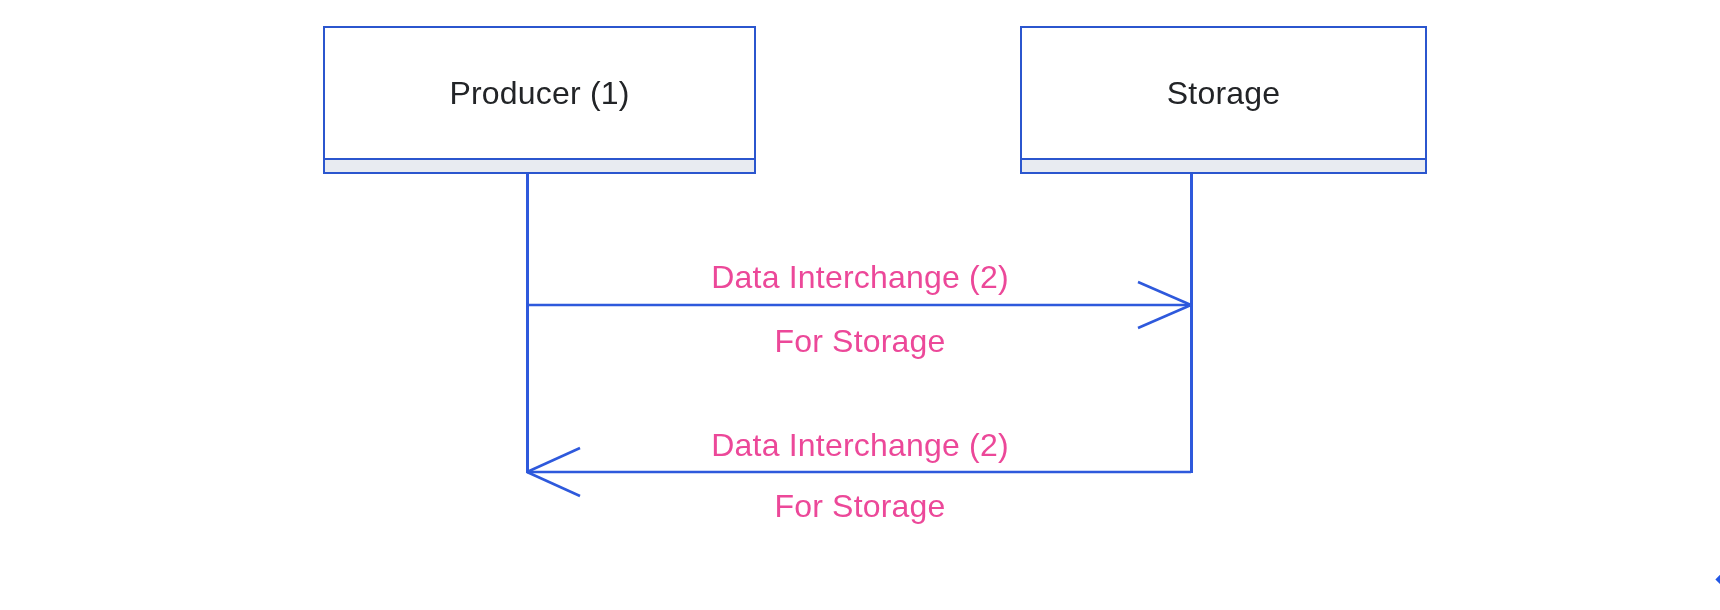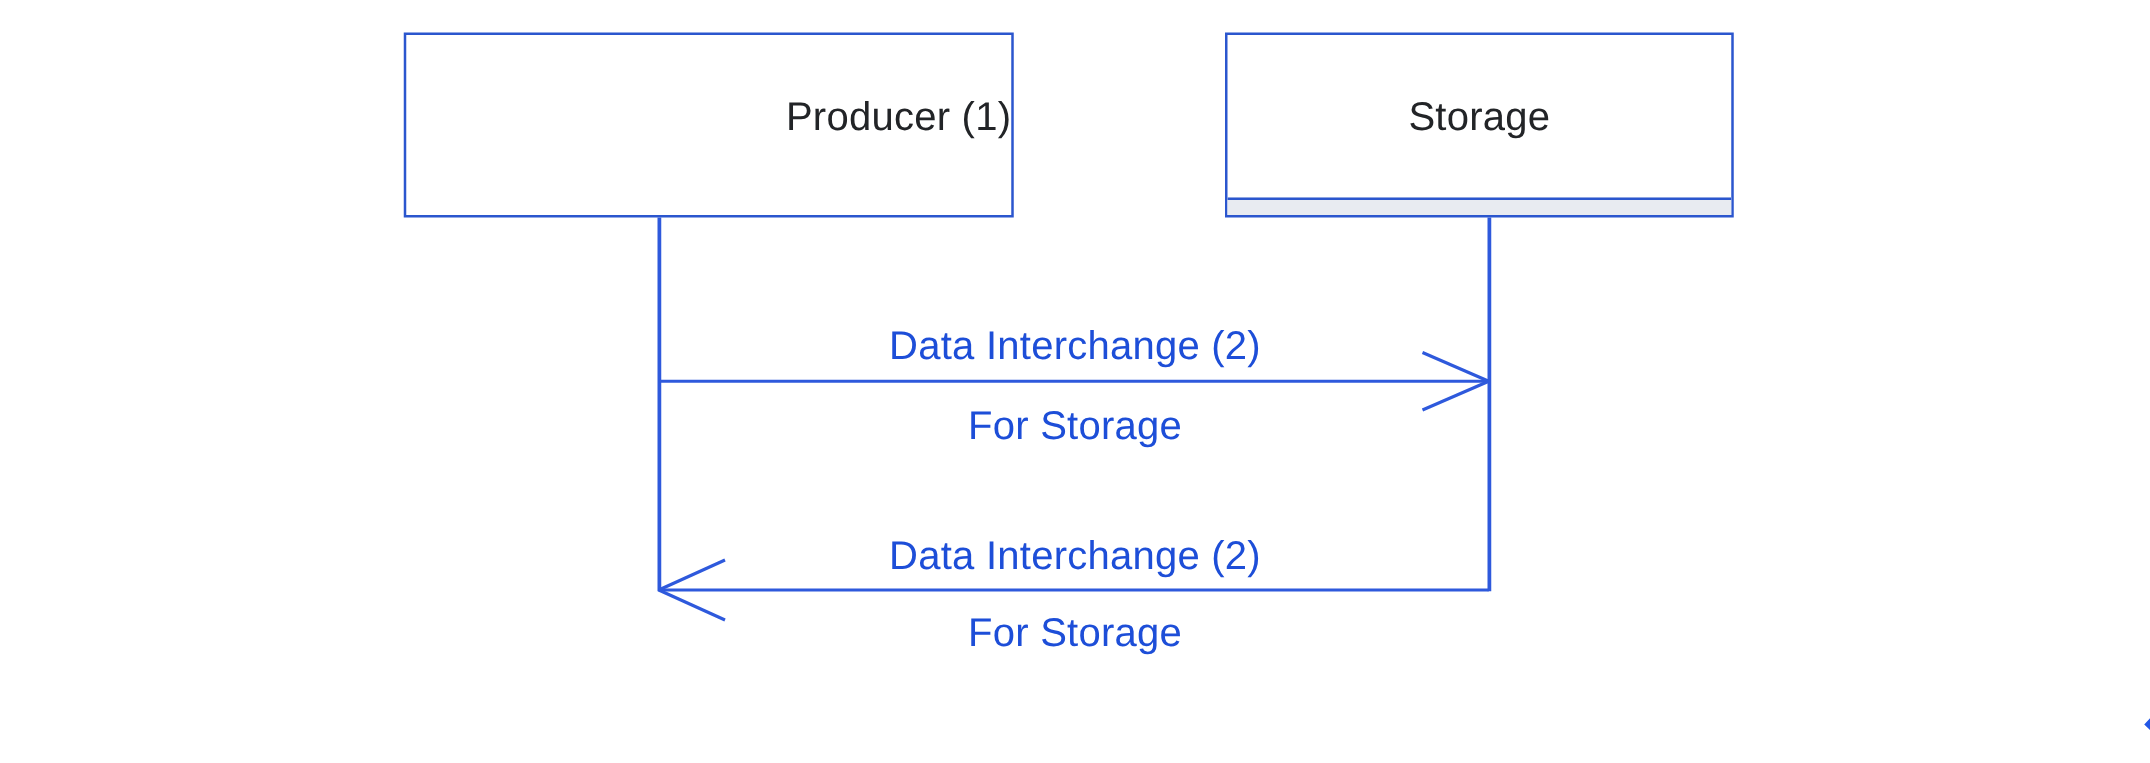--- a/index.html
+++ b/index.html
@@ -20,22 +20,22 @@
   .actor-box {
     position: absolute;
     top: 26px;
     height: 148px;
     border: 2px solid #2B56CE;
     background: #ffffff;
     box-sizing: border-box;
     display: flex;
     flex-direction: column;
   }
-  .actor-box.producer { left: 323px; width: 488px; align-items: flex-end; }
-  .actor-box.storage  { left: 980px; width: 407px; }
+  .actor-box.producer { left: 323px; width: 433px; }
+  .actor-box.storage  { left: 1020px; width: 407px; }
   .actor-title {
     flex: 1 1 auto;
     display: flex;
     flex-direction: column;
     align-items: center;
     justify-content: center;
     font-size: 32px;
     line-height: 43px;
     letter-spacing: 0.2px;
     text-align: center;
@@ -72,21 +72,21 @@
     stroke-width: 2.5;
     fill: none;
   }
   
   .msg-label {
     position: absolute;
     transform: translate(-50%, -50%);
     font-size: 32px;
     letter-spacing: 0.2px;
     white-space: nowrap;
-    color: #1d4ed8;
+    color: #ec4899;
   }
   .msg1-label    { left: 860px; top: 277px; }
   .msg1-sublabel { left: 860px; top: 341px; }
   .msg2-label    { left: 860px; top: 445px; }
   .msg2-sublabel { left: 860px; top: 506px; }
   
   .brand {
     position: absolute;
     left: 1712px;
     top: 552px;

